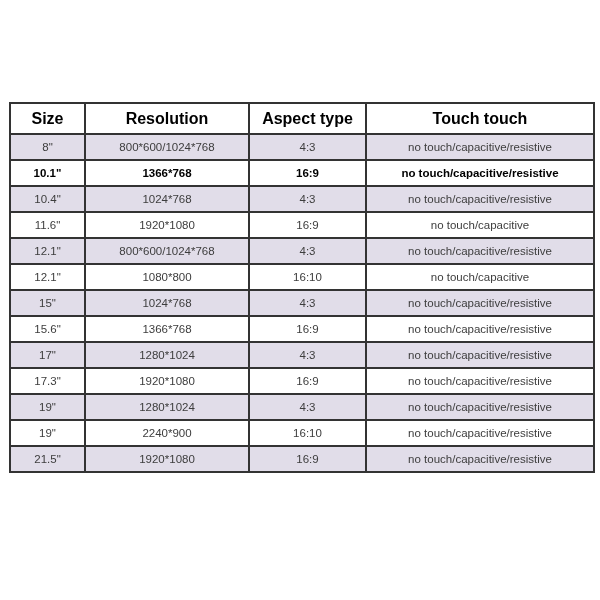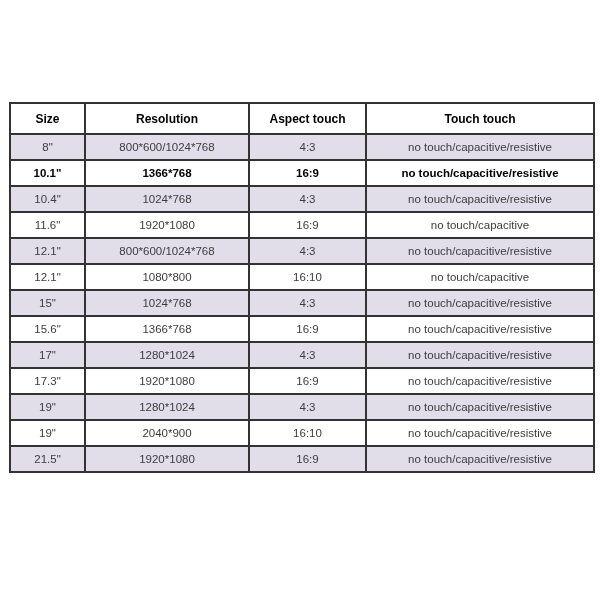--- a/index.html
+++ b/index.html
@@ -32,21 +32,21 @@
   table.spec-table th,
   table.spec-table td {
     border: 2px solid var(--border-color);
     text-align: center;
     vertical-align: middle;
     overflow: hidden;
     white-space: nowrap;
   }
   table.spec-table th {
     height: 31px;
-    font-size: 12px;
+    font-size: 16px;
     font-weight: bold;
     color: var(--bold-color);
     background: var(--bg-color);
   }
   table.spec-table td {
     height: 26px;
     font-size: 11.5px;
     font-weight: normal;
     color: var(--text-color);
   }
@@ -74,21 +74,21 @@
     <colgroup>
       <col class="c-size">
       <col class="c-res">
       <col class="c-aspect">
       <col class="c-touch">
     </colgroup>
     <thead>
       <tr>
         <th>Size</th>
         <th>Resolution</th>
-        <th>Aspect touch</th>
+        <th>Aspect type</th>
         <th>Touch touch</th>
       </tr>
     </thead>
     <tbody id="spec-tbody">
         <tr>
           <td>8"</td>
           <td>800*600/1024*768</td>
           <td>4:3</td>
           <td>no touch/capacitive/resistive</td>
         </tr>
@@ -147,21 +147,21 @@
           <td>no touch/capacitive/resistive</td>
         </tr>
         <tr>
           <td>19"</td>
           <td>1280*1024</td>
           <td>4:3</td>
           <td>no touch/capacitive/resistive</td>
         </tr>
         <tr>
           <td>19"</td>
-          <td>2040*900</td>
+          <td>2240*900</td>
           <td>16:10</td>
           <td>no touch/capacitive/resistive</td>
         </tr>
         <tr>
           <td>21.5"</td>
           <td>1920*1080</td>
           <td>16:9</td>
           <td>no touch/capacitive/resistive</td>
         </tr>
       </tbody>

